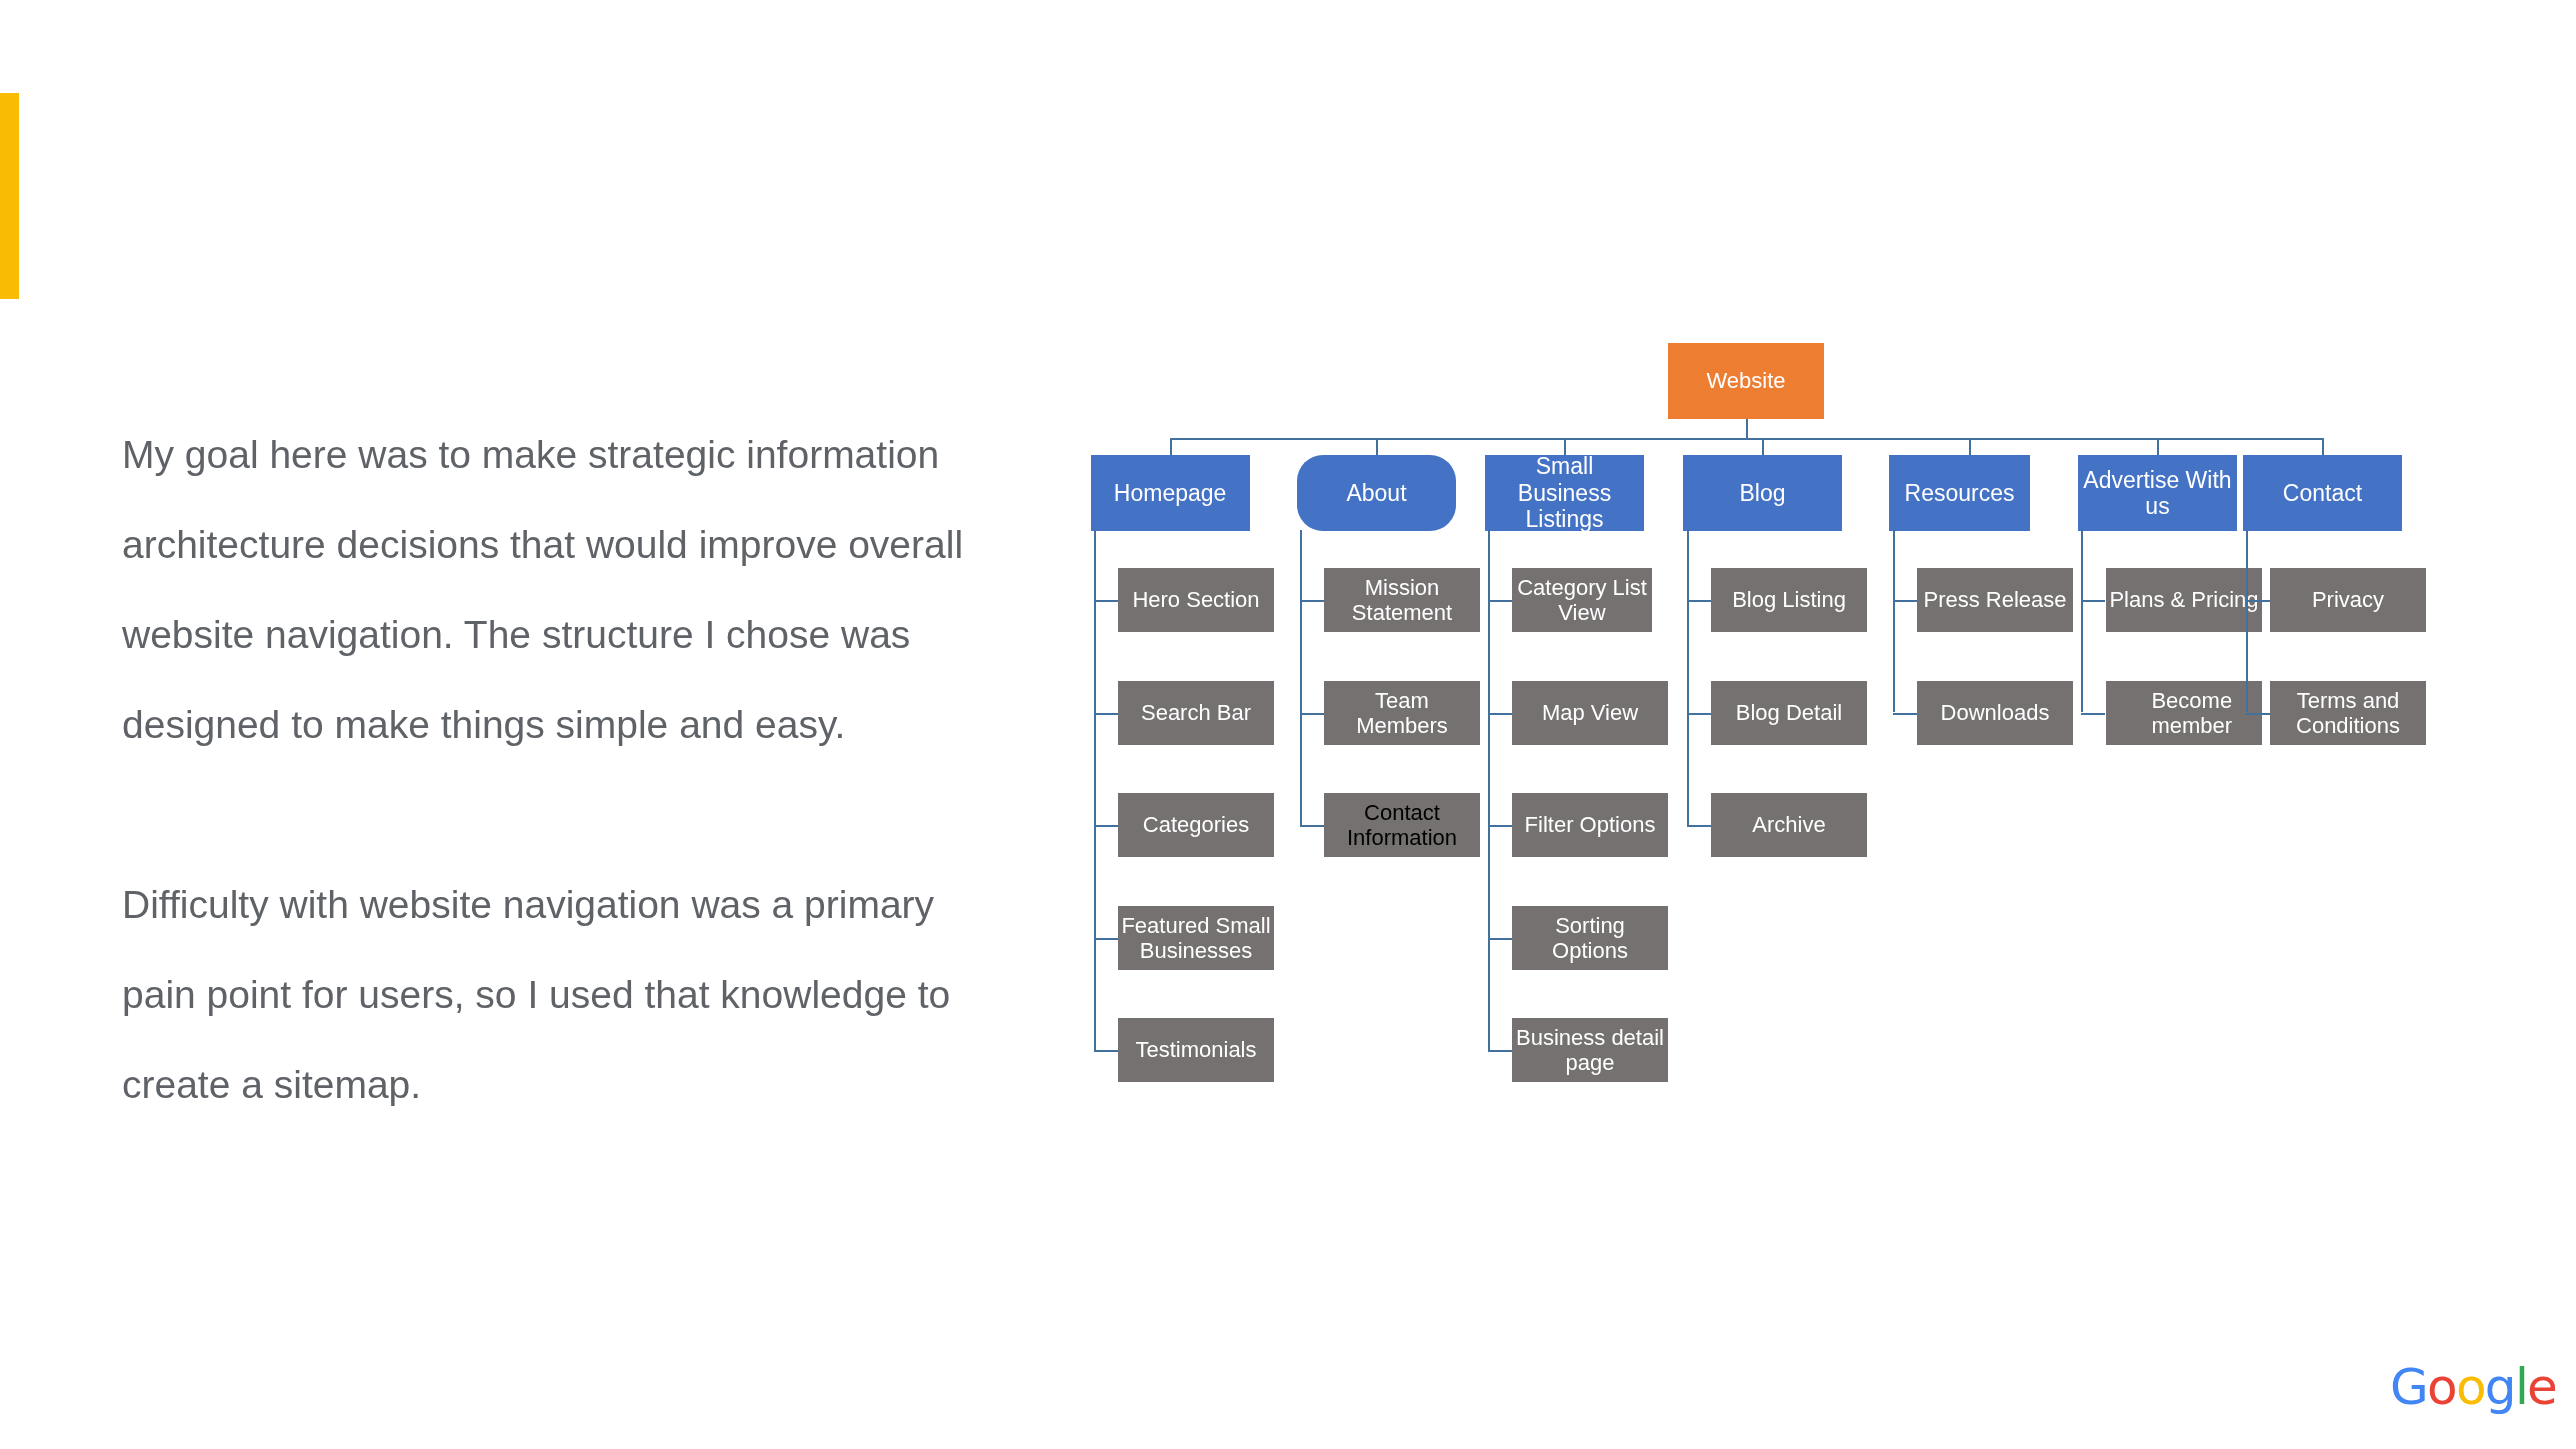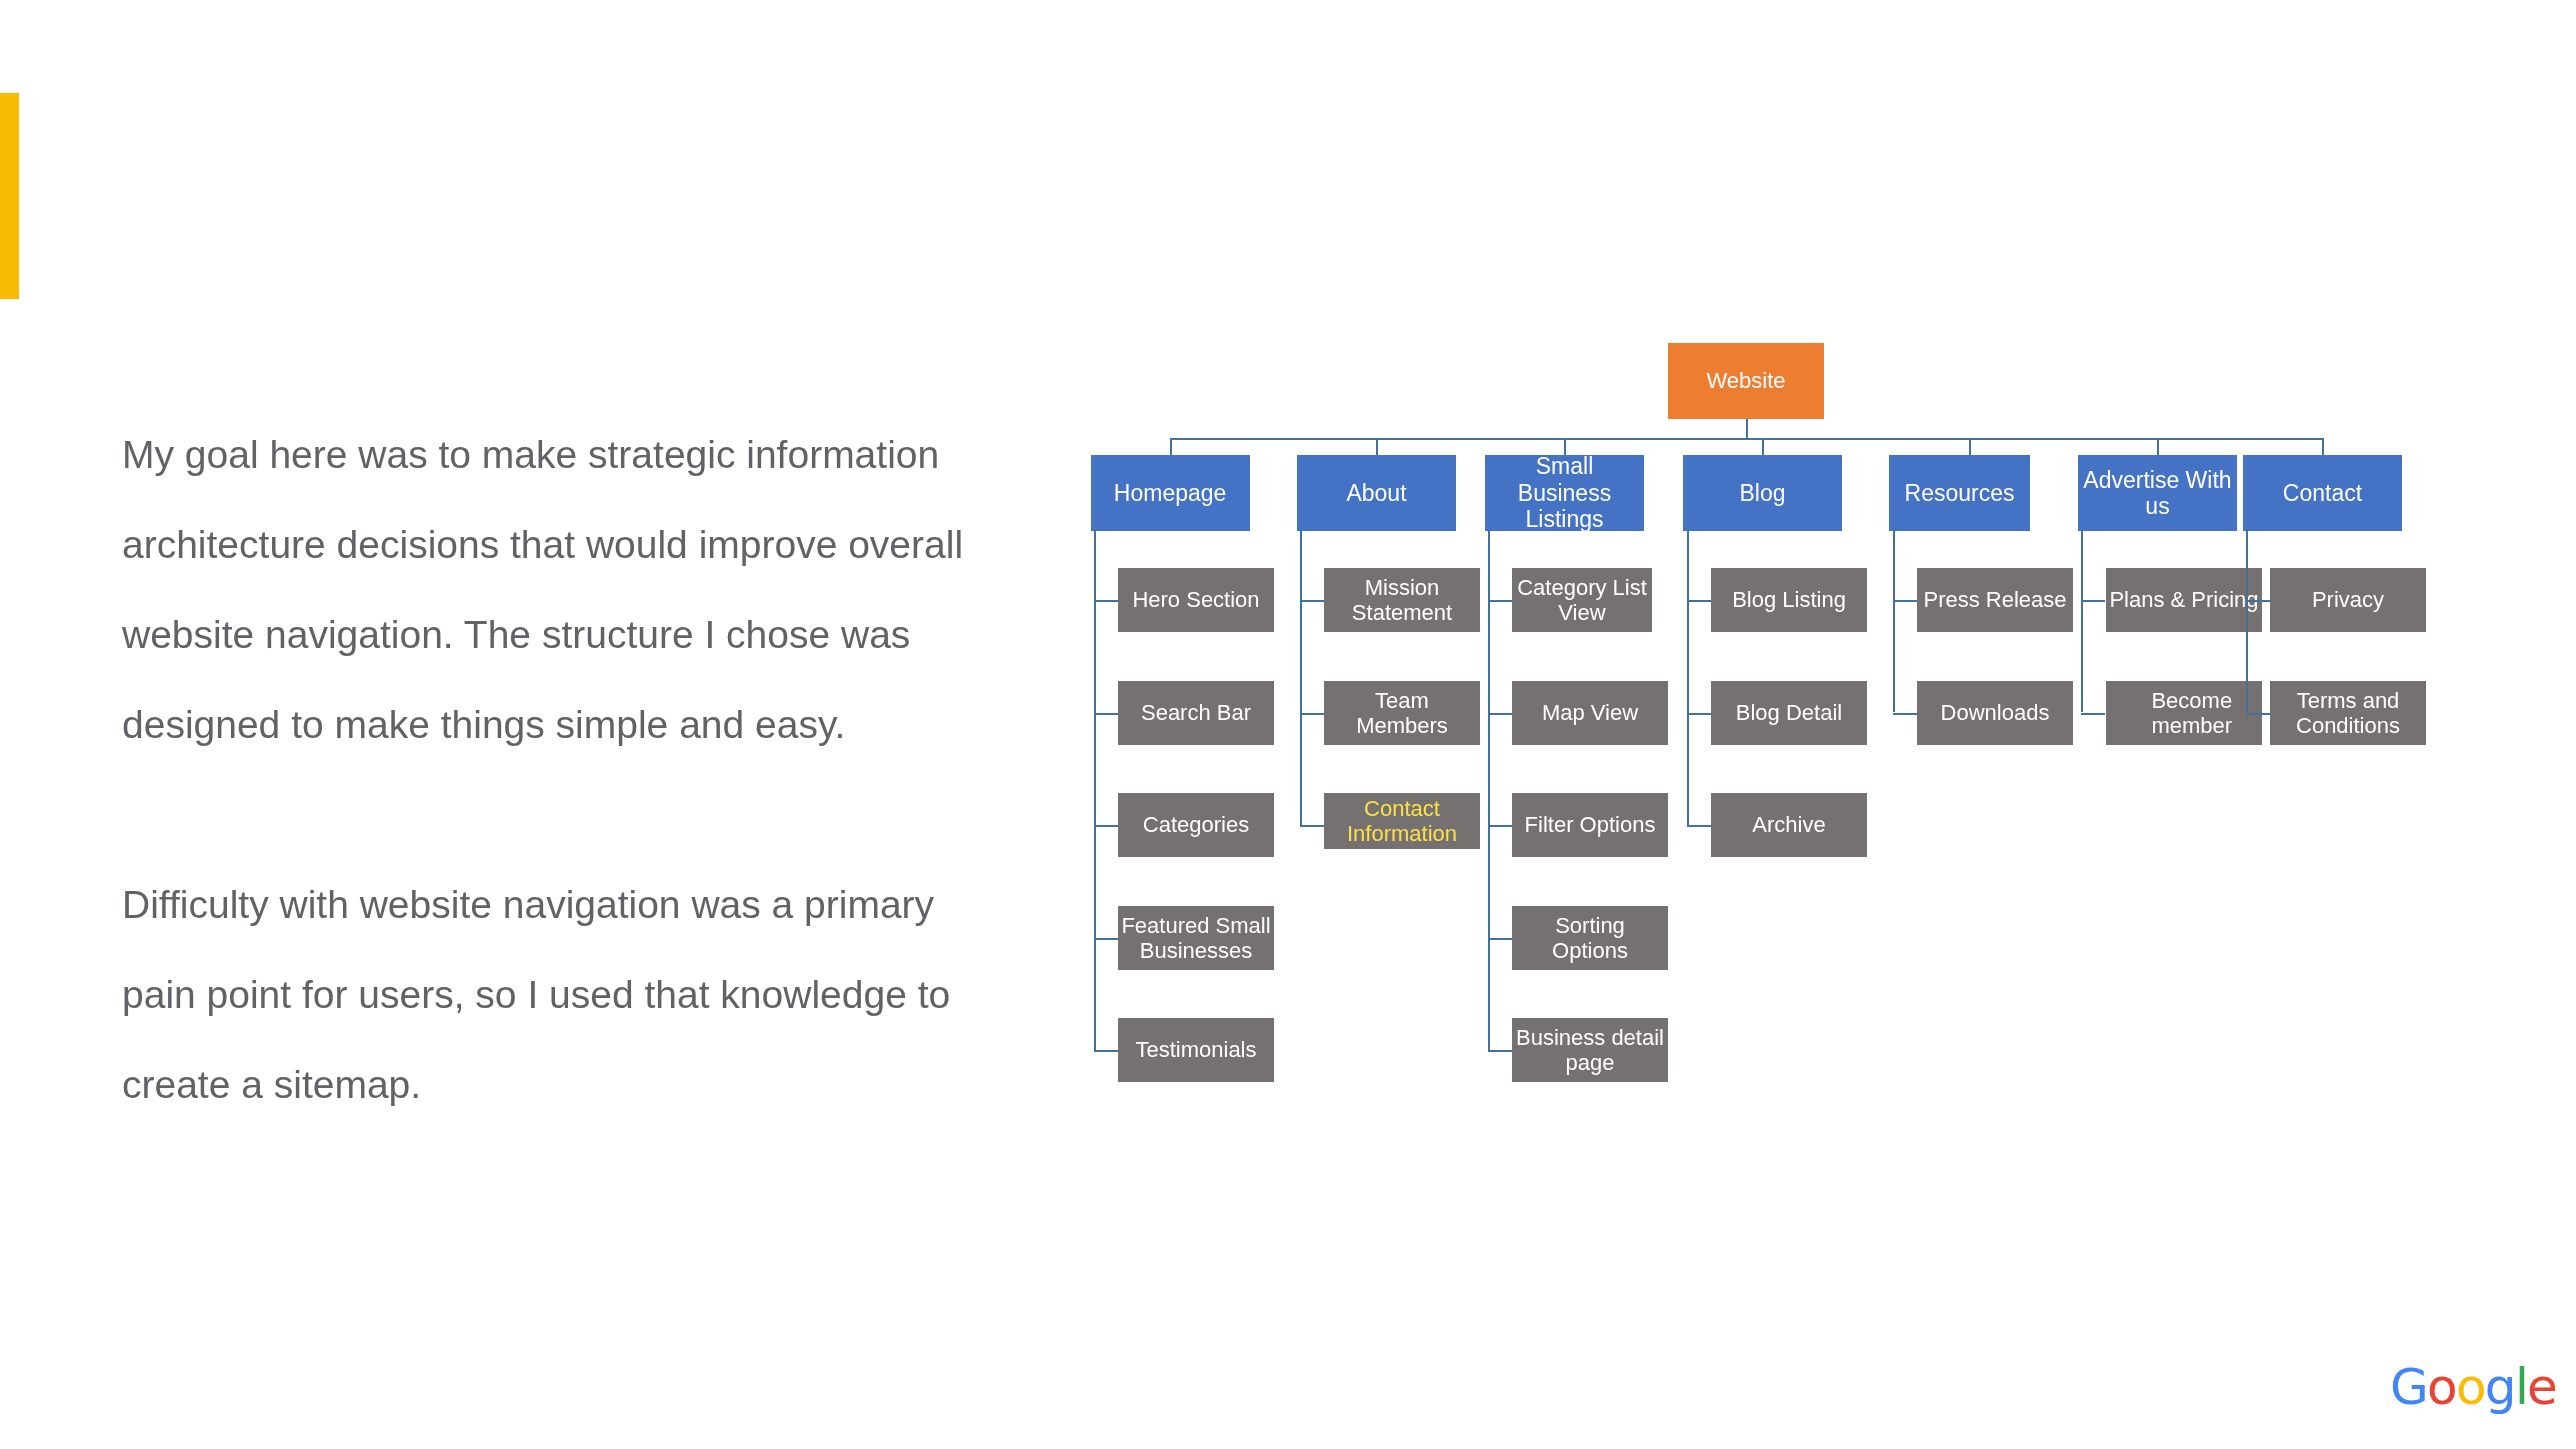--- a/index.html
+++ b/index.html
@@ -136,28 +136,28 @@
       <div class="node node-child" style="left: 36px; top: 242px; width: 156px; height: 64px; background: rgb(118, 113, 113); color: rgb(255, 255, 255);">Hero Section</div>
       <div class="conn conn-h" style="left: 12px; top: 387px; width: 24px; background: rgb(65, 113, 156);"></div>
       <div class="node node-child" style="left: 36px; top: 355px; width: 156px; height: 64px; background: rgb(118, 113, 113); color: rgb(255, 255, 255);">Search Bar</div>
       <div class="conn conn-h" style="left: 12px; top: 499px; width: 24px; background: rgb(65, 113, 156);"></div>
       <div class="node node-child" style="left: 36px; top: 467px; width: 156px; height: 64px; background: rgb(118, 113, 113); color: rgb(255, 255, 255);">Categories</div>
       <div class="conn conn-h" style="left: 12px; top: 612px; width: 24px; background: rgb(65, 113, 156);"></div>
       <div class="node node-child" style="left: 36px; top: 580px; width: 156px; height: 64px; background: rgb(118, 113, 113); color: rgb(255, 255, 255);">Featured Small Businesses</div>
       <div class="conn conn-h" style="left: 12px; top: 724px; width: 24px; background: rgb(65, 113, 156);"></div>
       <div class="node node-child" style="left: 36px; top: 692px; width: 156px; height: 64px; background: rgb(118, 113, 113); color: rgb(255, 255, 255);">Testimonials</div>
       <div class="conn conn-v" style="left: 294px; top: 112px; height: 17px; background: rgb(65, 113, 156);"></div>
-      <div class="node node-section" style="left: 215px; top: 129px; width: 159px; height: 76px; background: rgb(68, 114, 196); color: rgb(255, 255, 255);">About</div>
+      <div class="node node-section" style="left: 215px; top: 129px; width: 159px; height: 76px; background: rgb(68, 114, 196); color: rgb(255, 255, 255); border-radius: 26px;">About</div>
       <div class="conn conn-v" style="left: 218px; top: 204px; height: 295px; background: rgb(65, 113, 156);"></div>
       <div class="conn conn-h" style="left: 218px; top: 274px; width: 24px; background: rgb(65, 113, 156);"></div>
       <div class="node node-child" style="left: 242px; top: 242px; width: 156px; height: 64px; background: rgb(118, 113, 113); color: rgb(255, 255, 255);">Mission Statement</div>
       <div class="conn conn-h" style="left: 218px; top: 387px; width: 24px; background: rgb(65, 113, 156);"></div>
       <div class="node node-child" style="left: 242px; top: 355px; width: 156px; height: 64px; background: rgb(118, 113, 113); color: rgb(255, 255, 255);">Team Members</div>
       <div class="conn conn-h" style="left: 218px; top: 499px; width: 24px; background: rgb(65, 113, 156);"></div>
-      <div class="node node-child" style="left: 242px; top: 467px; width: 156px; height: 56px; background: rgb(118, 113, 113); color: #fde047;">Contact Information</div>
+      <div class="node node-child" style="left: 242px; top: 467px; width: 156px; height: 64px; background: rgb(118, 113, 113); color: #000000;">Contact Information</div>
       <div class="conn conn-v" style="left: 482px; top: 112px; height: 17px; background: rgb(65, 113, 156);"></div>
       <div class="node node-section" style="left: 403px; top: 129px; width: 159px; height: 76px; background: rgb(68, 114, 196); color: rgb(255, 255, 255);">Small Business Listings</div>
       <div class="conn conn-v" style="left: 406px; top: 204px; height: 520px; background: rgb(65, 113, 156);"></div>
       <div class="conn conn-h" style="left: 406px; top: 274px; width: 24px; background: rgb(65, 113, 156);"></div>
       <div class="node node-child" style="left: 430px; top: 242px; width: 140px; height: 64px; background: rgb(118, 113, 113); color: rgb(255, 255, 255);">Category List View</div>
       <div class="conn conn-h" style="left: 406px; top: 387px; width: 24px; background: rgb(65, 113, 156);"></div>
       <div class="node node-child" style="left: 430px; top: 355px; width: 156px; height: 64px; background: rgb(118, 113, 113); color: rgb(255, 255, 255);">Map View</div>
       <div class="conn conn-h" style="left: 406px; top: 499px; width: 24px; background: rgb(65, 113, 156);"></div>
       <div class="node node-child" style="left: 430px; top: 467px; width: 156px; height: 64px; background: rgb(118, 113, 113); color: rgb(255, 255, 255);">Filter Options</div>
       <div class="conn conn-h" style="left: 406px; top: 612px; width: 24px; background: rgb(65, 113, 156);"></div>

